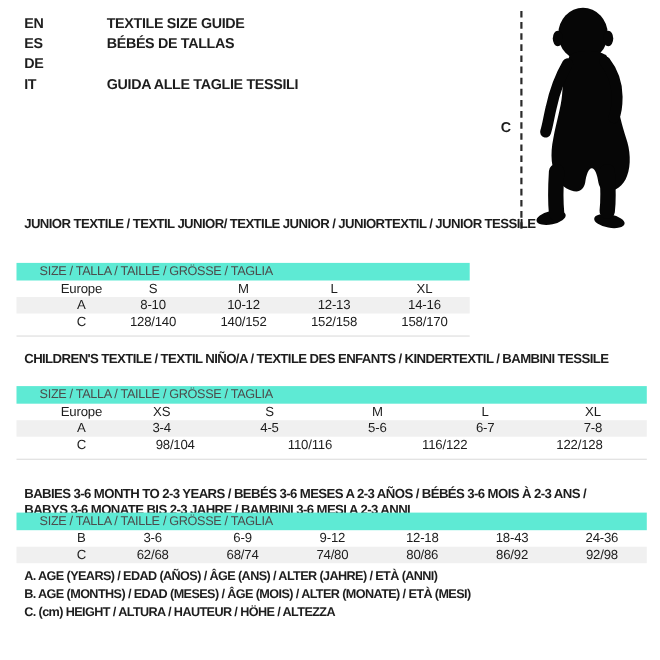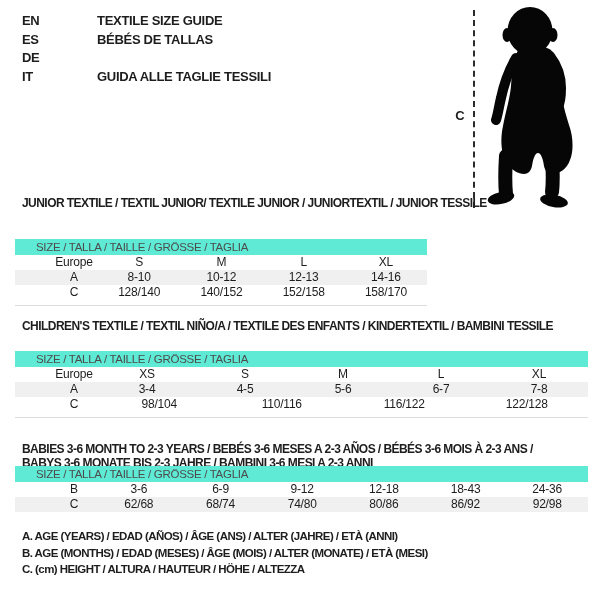--- a/index.html
+++ b/index.html
@@ -40,21 +40,21 @@
   .t-bar {
     height:16px; line-height:16px; background:#5eead4; color:#4c4c4c;
     font-size:11.5px; padding-left:21px; letter-spacing:-0.3px; white-space:nowrap; overflow:hidden;
   }
   .t-row { display:flex; height:15px; line-height:15px; font-size:12px; letter-spacing:-0.2px; }
   .t-row.shaded { background:#f0f0f0; }
   .cell { flex:1; text-align:center; }
   .cell.lbl { flex:0 0 55px; text-align:center; padding-left:7px;margin-left:28px; }
 
   
-  .footnotes { position:absolute; left:22px; top:528px; }
+  .footnotes { position:absolute; left:22px; top:516px; }
   .footnote { font-size:11.5px; font-weight:bold; letter-spacing:-0.55px;
               line-height:16.5px; white-space:nowrap; }
 </style>
 </head>
 <body>
 
 <div class="page">
 
   <div class="legend">
     <div class="legend-row">

